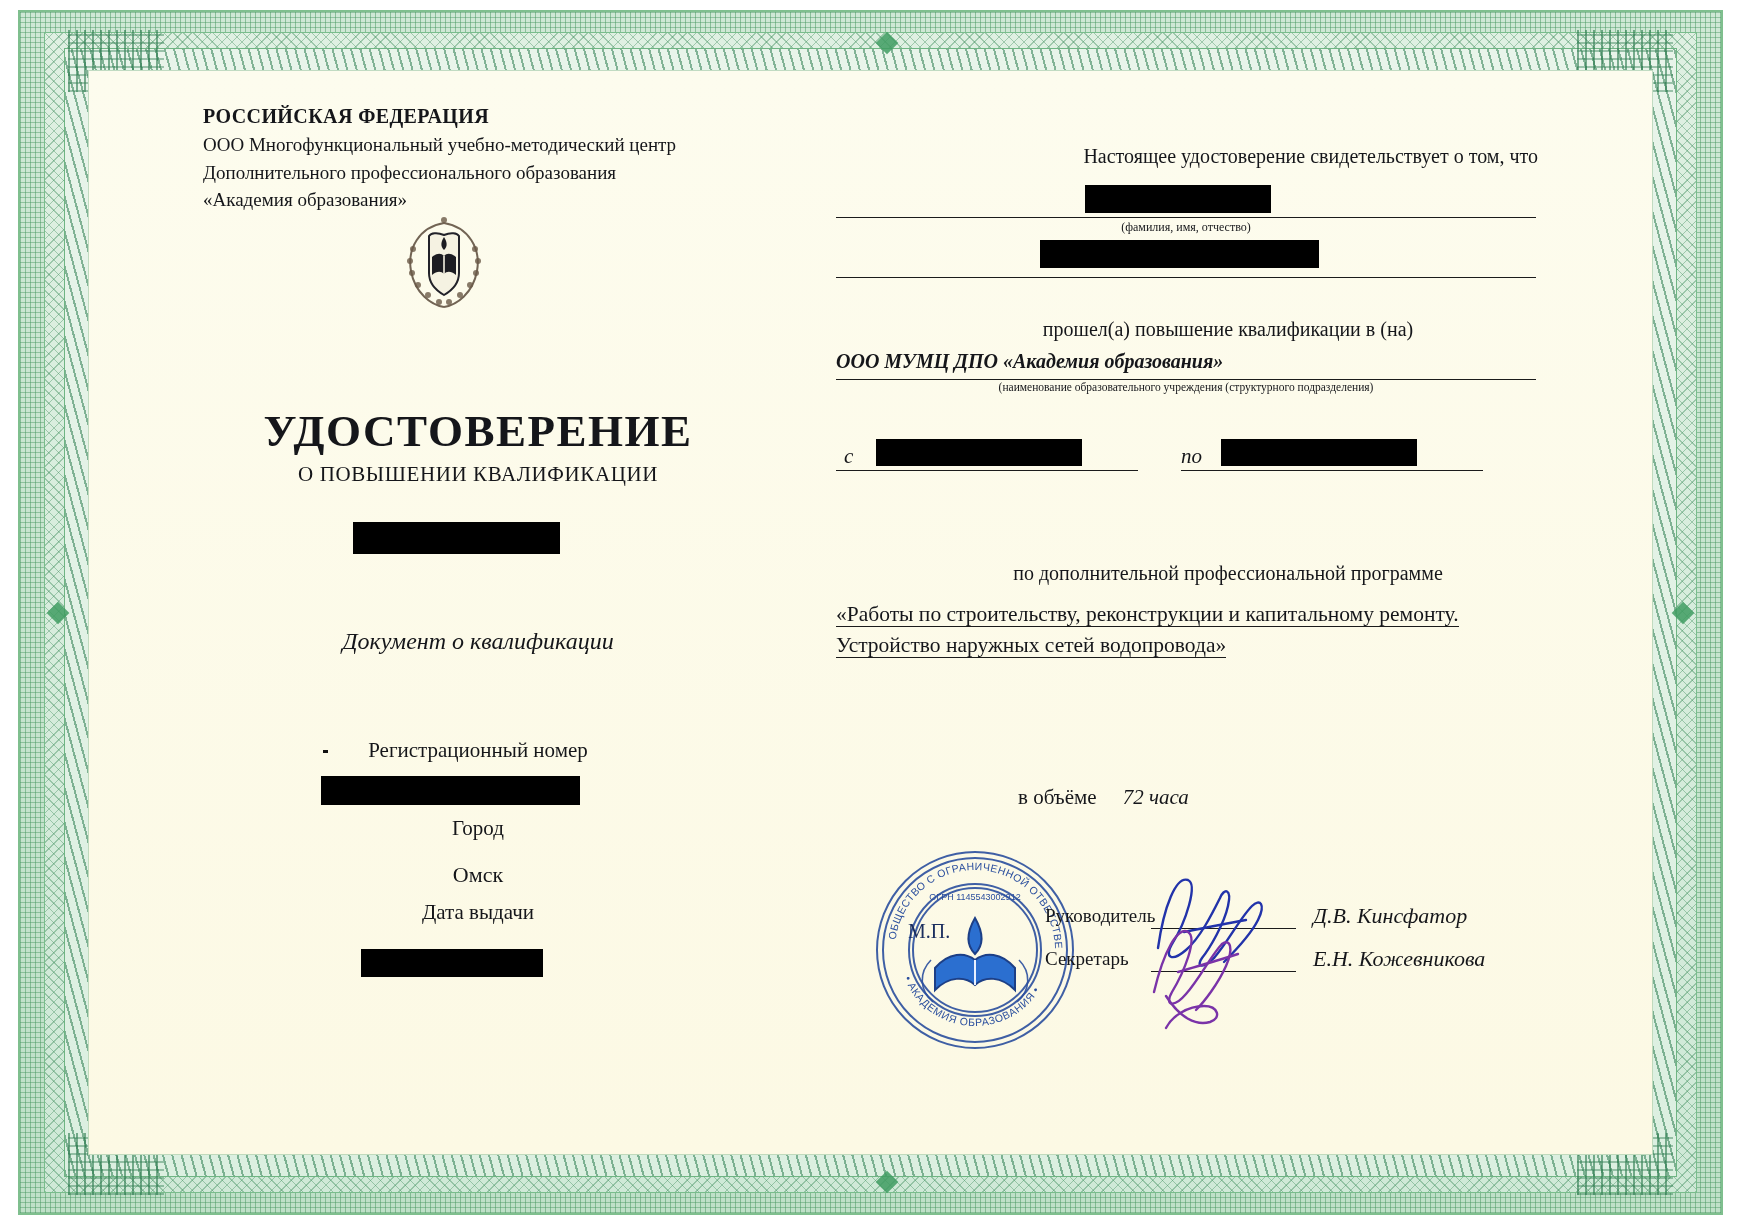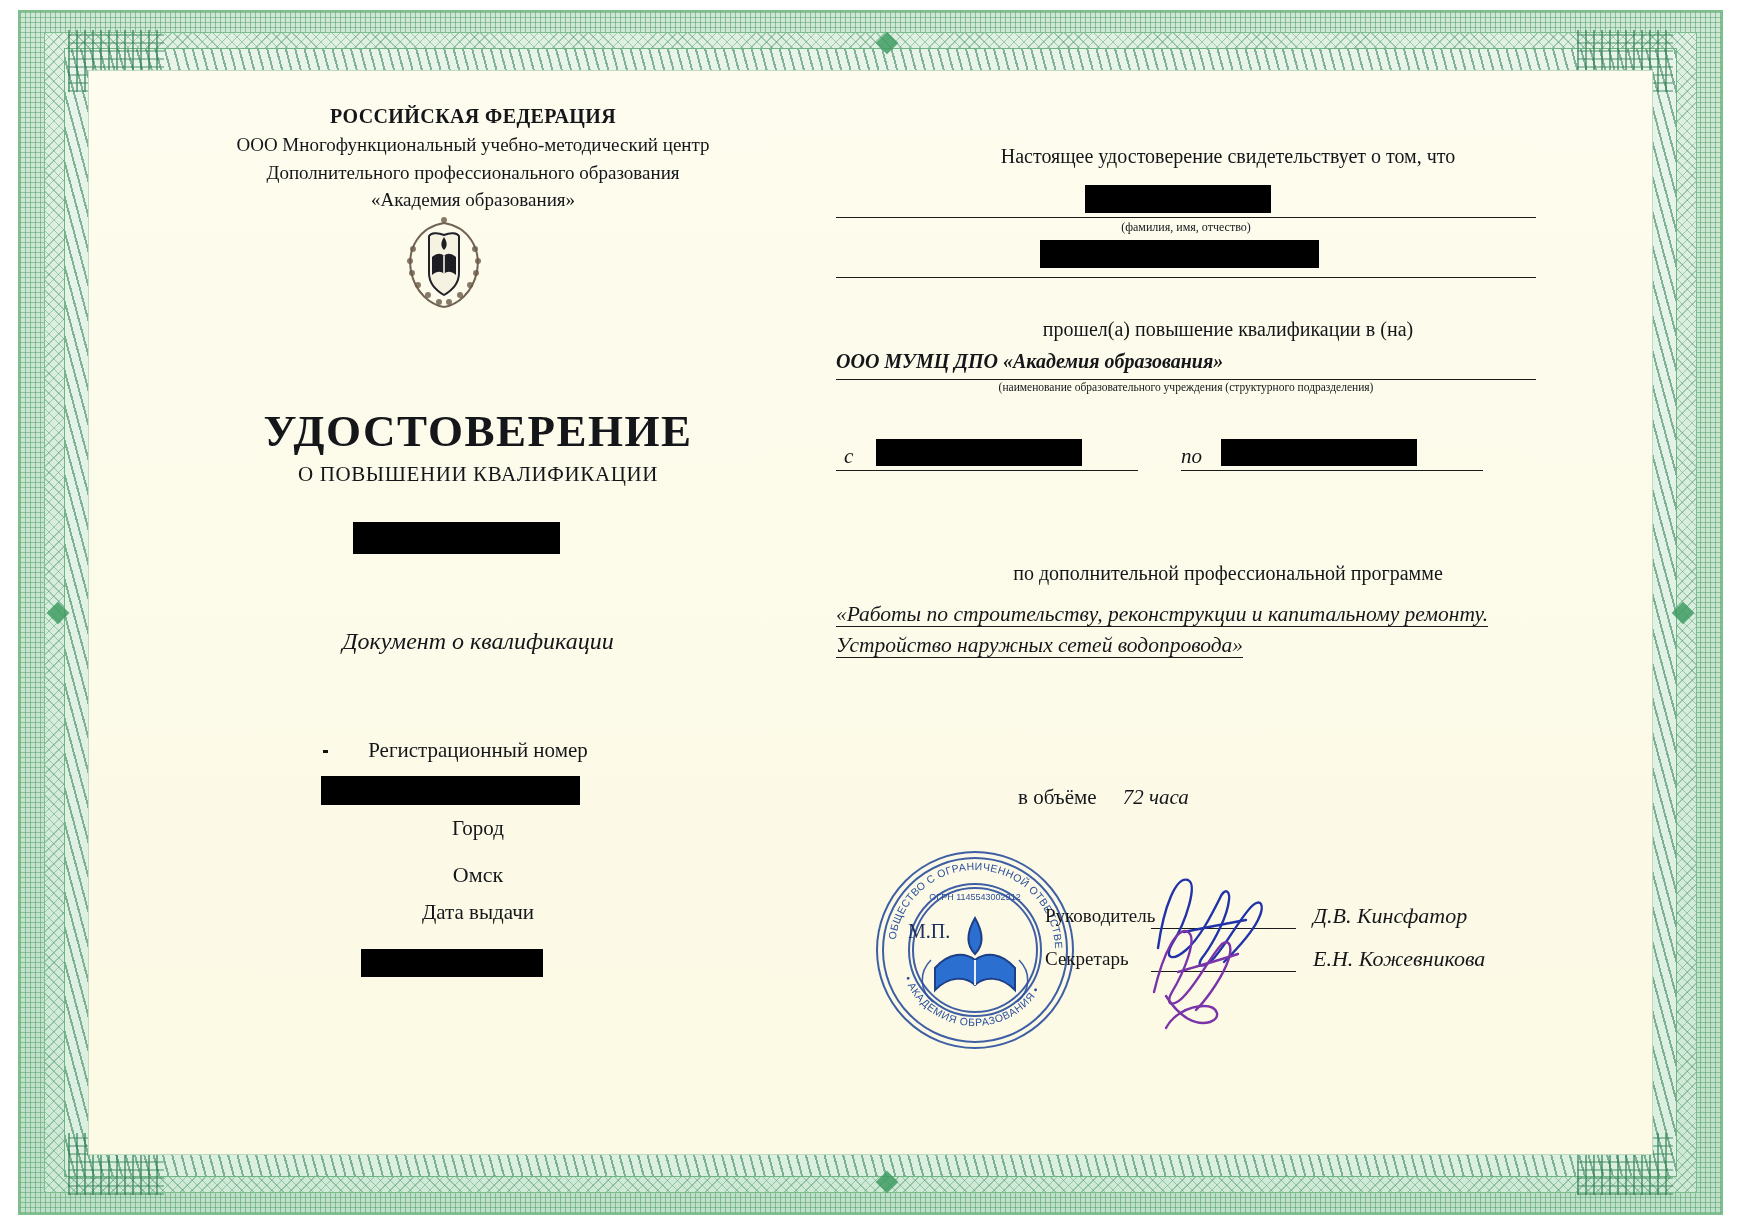--- a/index.html
+++ b/index.html
@@ -120,21 +120,20 @@
     display: inline-block;
   }
   .txt { color: #15161a; }
 
   
   .org-block {
     position: absolute;
     left: 185px;
     top: 92px;
     width: 540px;
-    text-align: center;
     line-height: 1.45;
   }
   .org-title {
     font-size: 20px;
     font-weight: bold;
     letter-spacing: .4px;
   }
   .org-line { font-size: 19px; }
   .org-line.quote { font-size: 19px; }
 
@@ -234,21 +233,21 @@
     width: 182px;
     height: 28px;
   }
 
   
   .r-intro {
     position: absolute;
     left: 900px;
     top: 135px;
     width: 620px;
-    text-align: center;
+    text-align: right;
     font-size: 20px;
   }
   .fio-rule1 {
     position: absolute;
     left: 818px;
     top: 207px;
     width: 700px;
     border-bottom: 1px solid #1b1b1b;
   }
   .red-fio1 {
@@ -364,21 +363,20 @@
     width: 660px;
     text-align: center;
     font-size: 20px;
   }
   .prog-name {
     position: absolute;
     left: 818px;
     top: 589px;
     width: 700px;
     font-size: 21.5px;
-    font-style: italic;
     line-height: 1.42;
     text-align: left;
   }
   .prog-name span {
     border-bottom: 1px solid #1b1b1b;
     display: inline;
   }
 
   .volume {
     position: absolute;

